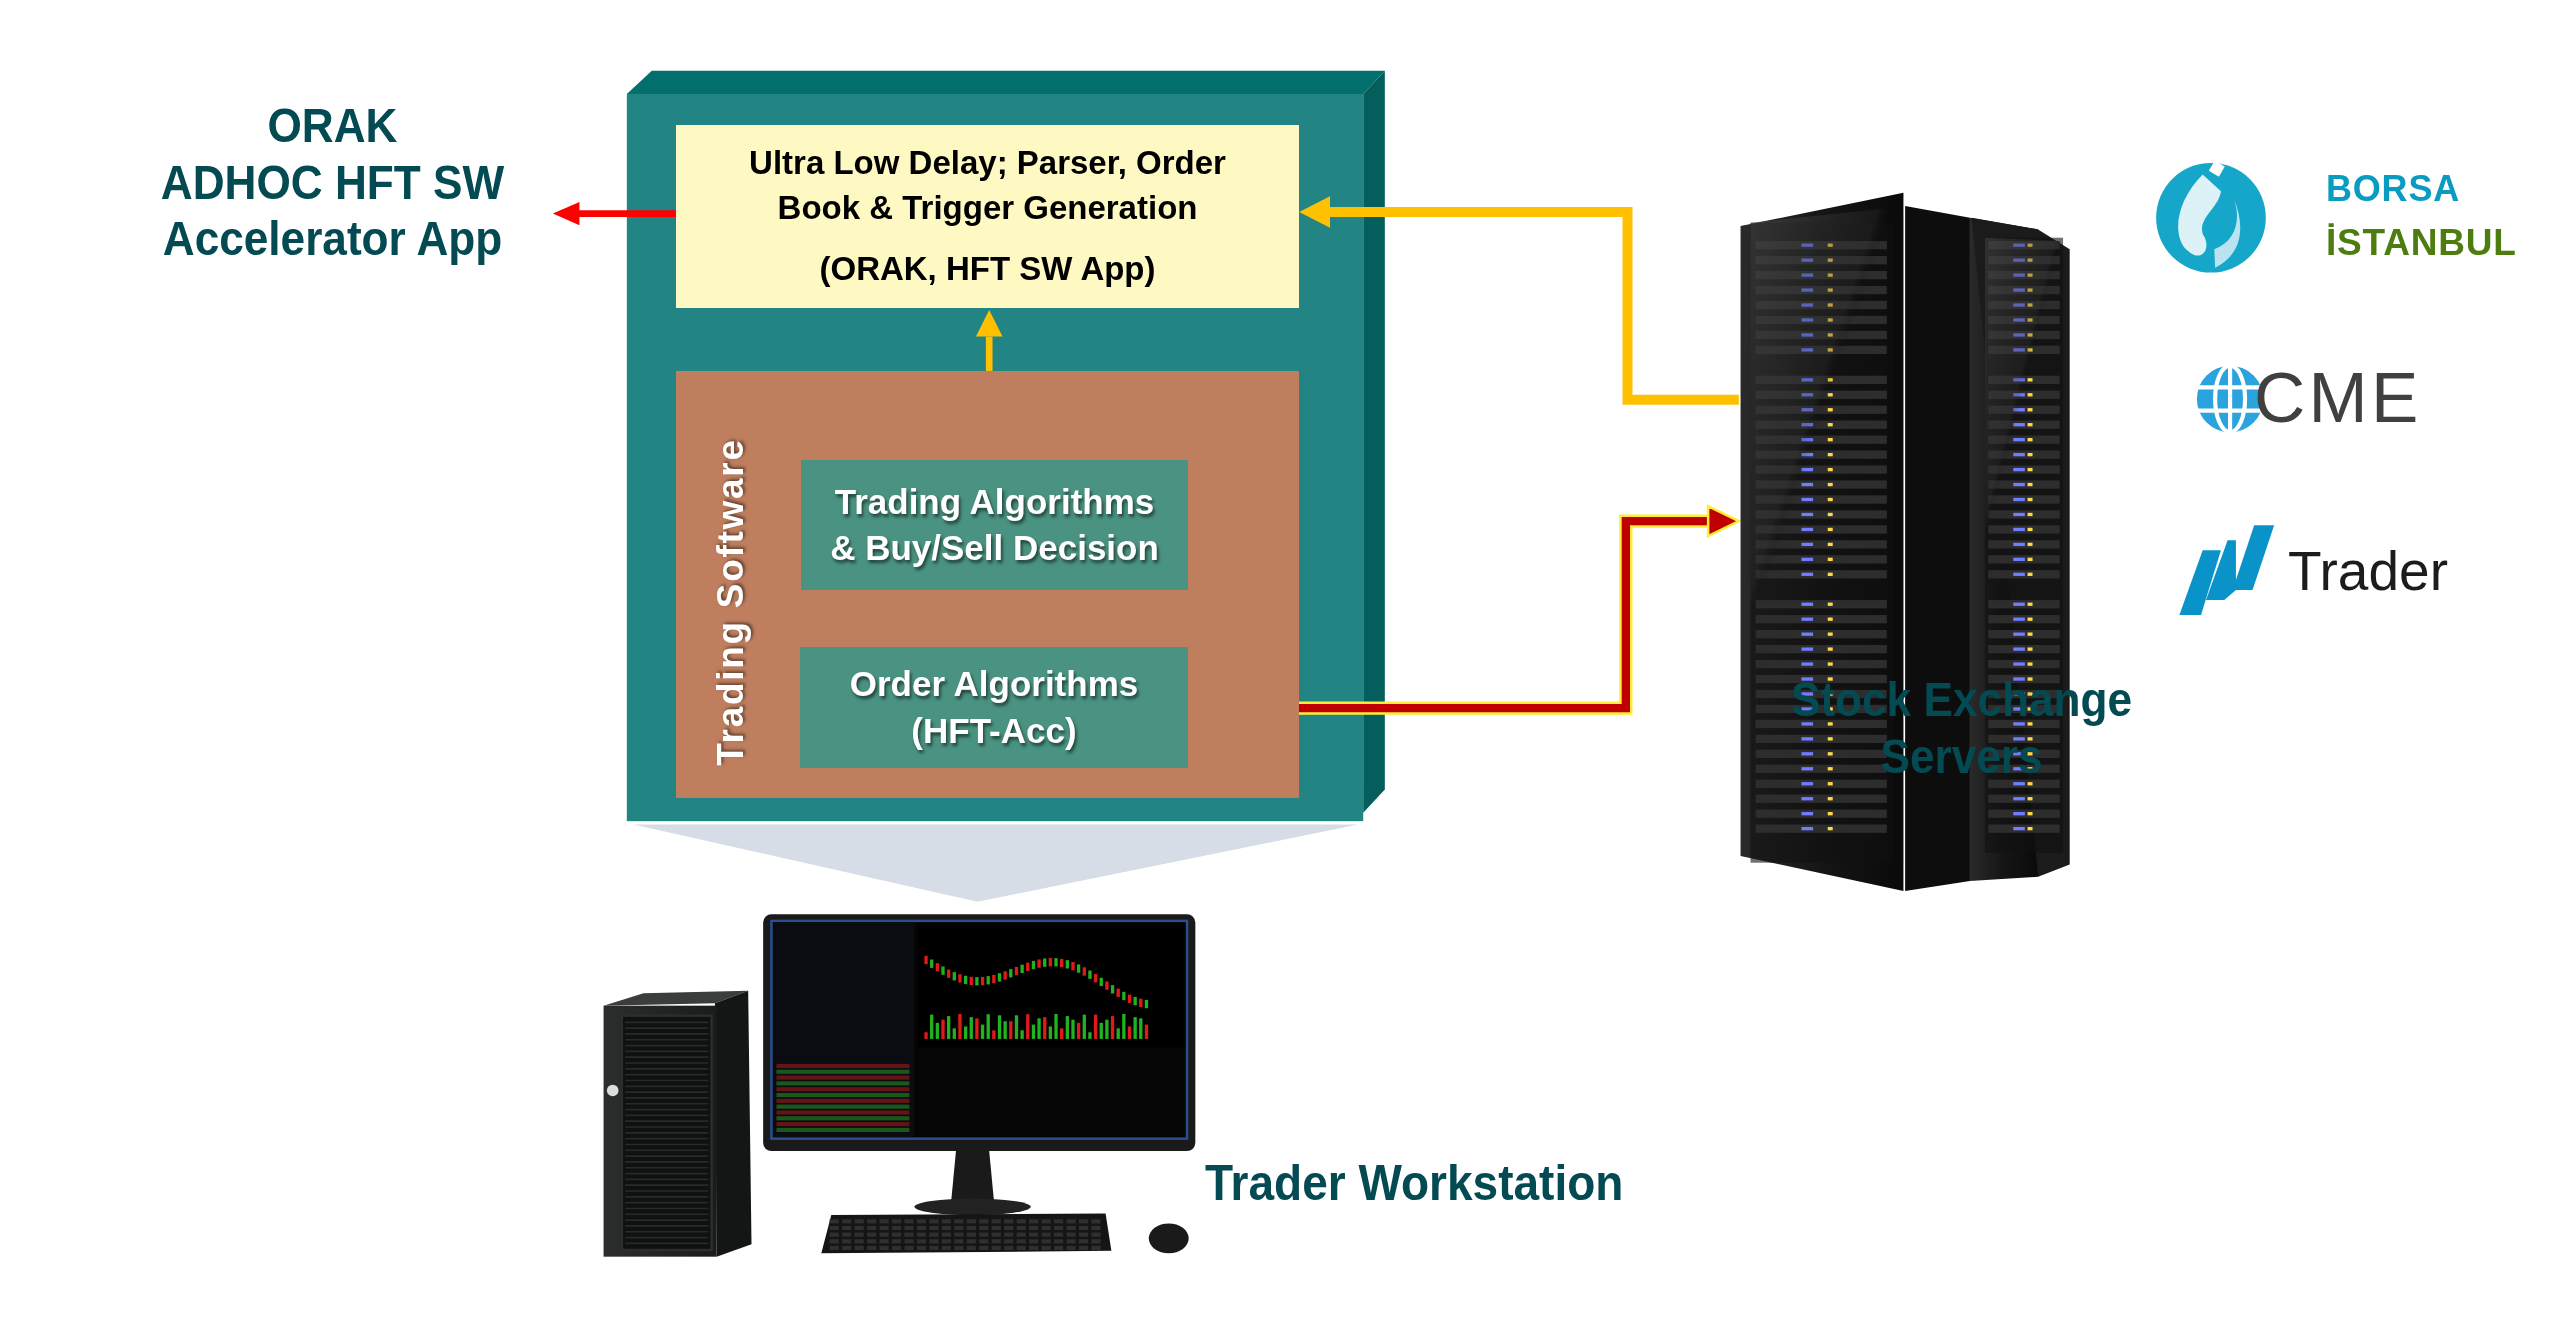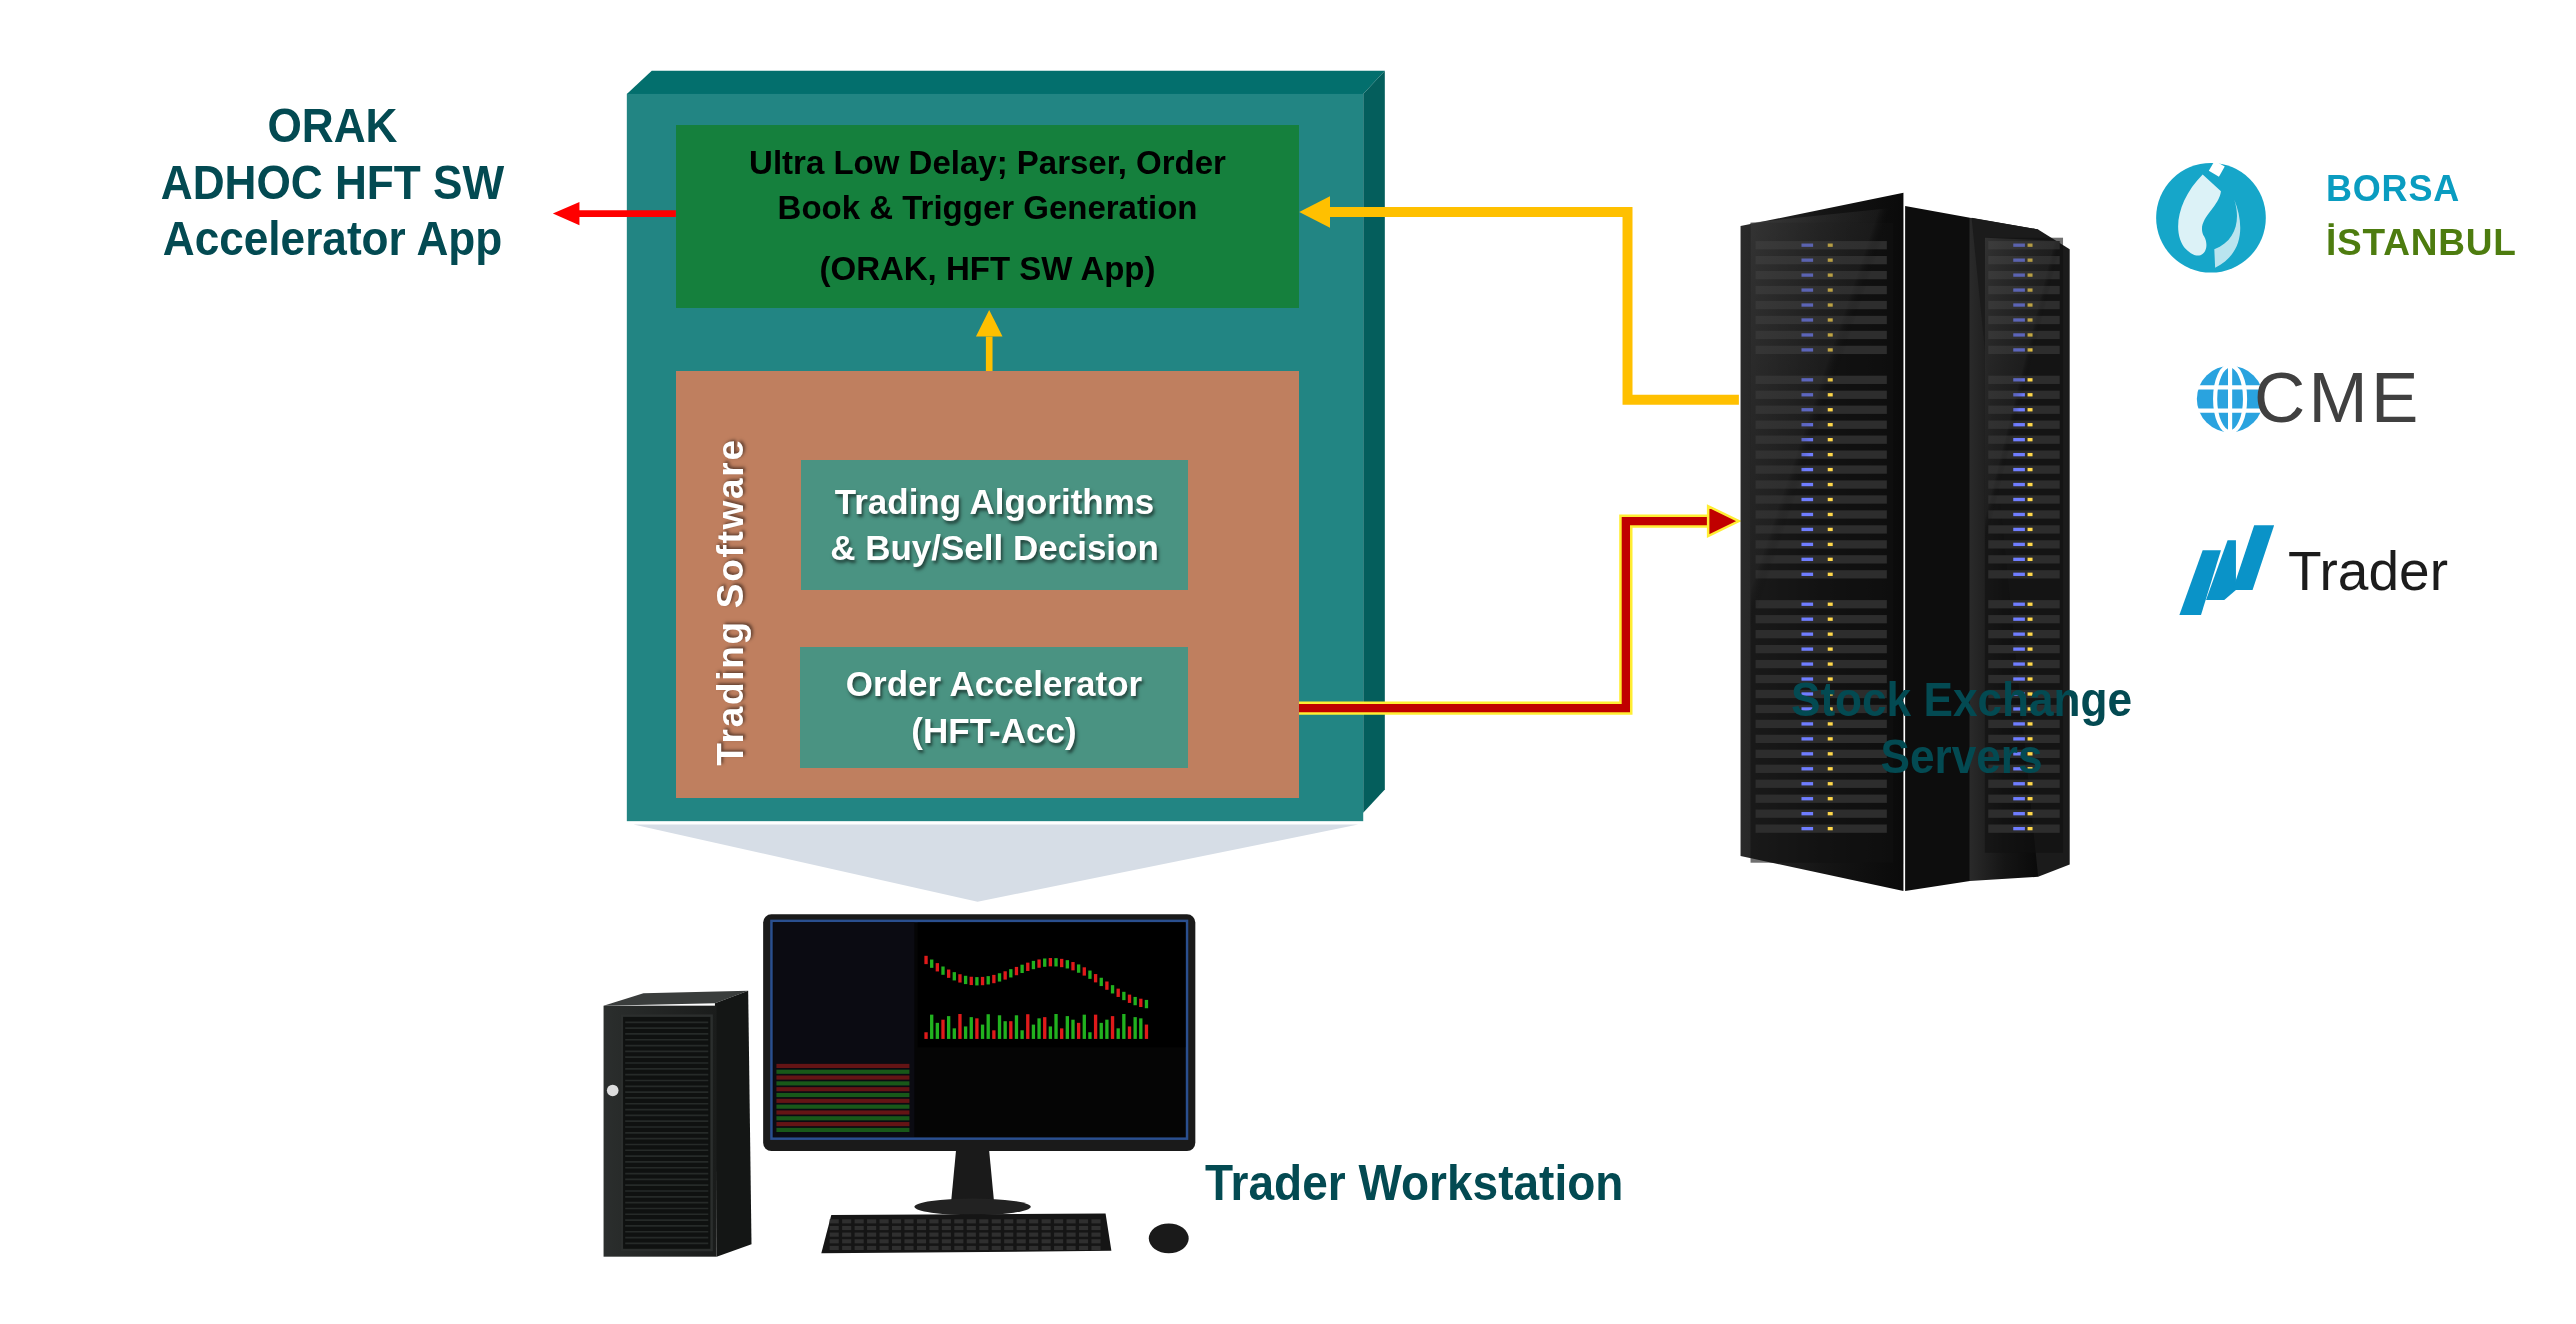--- a/index.html
+++ b/index.html
@@ -4,21 +4,21 @@
 <style>
   html, body { margin: 0; padding: 0; background: #ffffff; }
   body { width: 2576px; height: 1324px; position: relative; overflow: hidden;
          font-family: "Liberation Sans", "DejaVu Sans", sans-serif; }
   .abs { position: absolute; }
   .title-text { color: #034A52; font-weight: bold; text-align: center; line-height: 1.18; }
   #orak-label { left: 108px; top: 98px; width: 449px; font-size: 48px; transform: scaleX(0.92); transform-origin: center; }
   #stock-label { left: 1712px; top: 672px; width: 499px; font-size: 48px; transform: scaleX(0.92); }
   #trader-label { left: 1205px; top: 1154px; width: 532px; font-size: 50px; text-align: left; transform: scaleX(0.92); transform-origin: left; }
 
-  #white-box { left: 676px; top: 125px; width: 623px; height: 183px; background: #15803d;
+  #white-box { left: 676px; top: 125px; width: 623px; height: 183px; background: #fef9c3;
                display: flex; flex-direction: column; align-items: center; justify-content: center;
                color: #000; font-weight: bold; font-size: 33px; line-height: 1.35; text-align: center; }
   #white-box .l3 { margin-top: 17px; }
   #brown-box { left: 676px; top: 371px; width: 623px; height: 427px; background: #BF7F5F; }
   .green-box { position: absolute; background: #4A9382; color: #fff; font-weight: bold;
                font-size: 35px; line-height: 1.32; text-align: center;
                display: flex; flex-direction: column; align-items: center; justify-content: center;
                text-shadow: 1.7px 2.5px 3.3px rgba(0,0,0,0.55); }
   #algo-box { left: 801px; top: 460px; width: 387px; height: 130px; }
   #order-box { left: 800px; top: 647px; width: 388px; height: 121px; }
@@ -623,21 +623,21 @@
 </div>
 
 <div id="brown-box" class="abs"></div>
 <div id="ts-label" class="abs">Trading Software</div>
 
 <div id="algo-box" class="green-box">
   <div>Trading Algorithms</div>
   <div>&amp; Buy/Sell Decision</div>
 </div>
 <div id="order-box" class="green-box">
-  <div>Order Accelerator</div>
+  <div>Order Algorithms</div>
   <div>(HFT-Acc)</div>
 </div>
 
 <div id="stock-label" class="abs title-text">
   <div>Stock Exchange</div>
   <div>Servers</div>
 </div>
 
 <div id="borsa-text" class="abs logo-text">BORSA</div>
 <div id="borsa-text2" class="abs logo-text">İSTANBUL</div>

